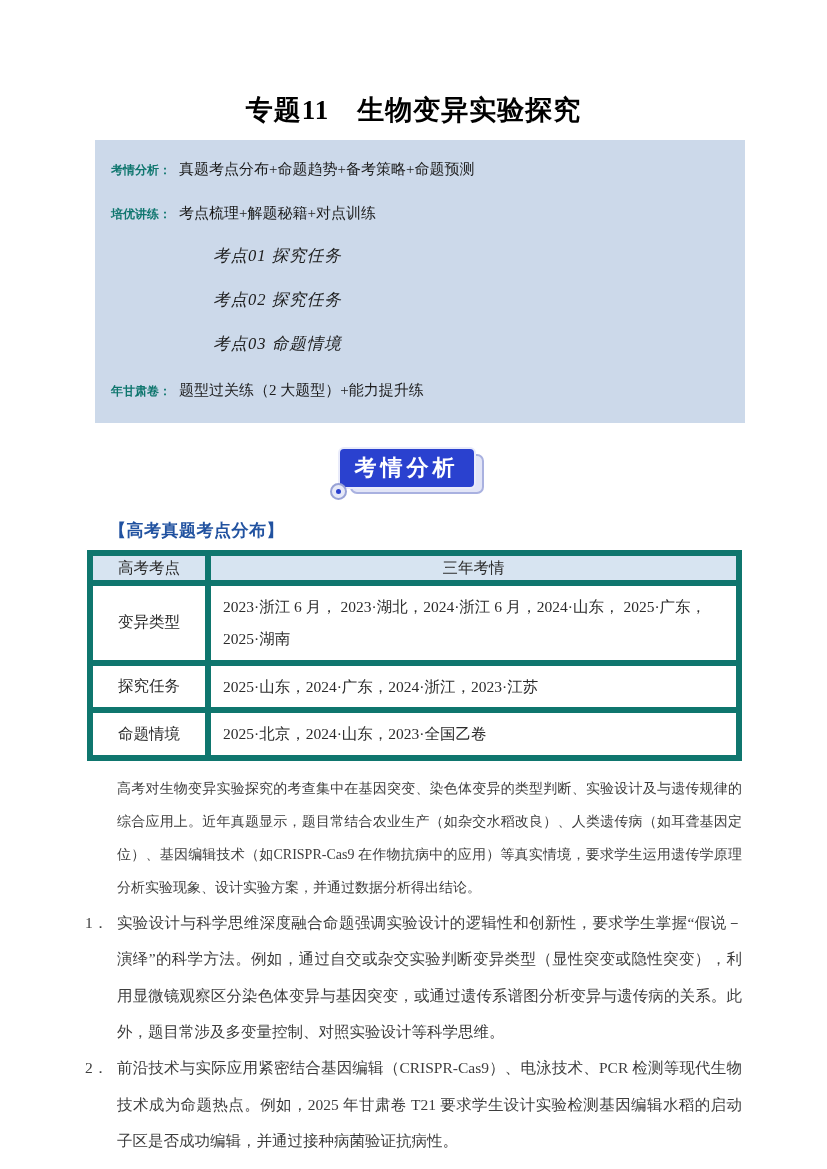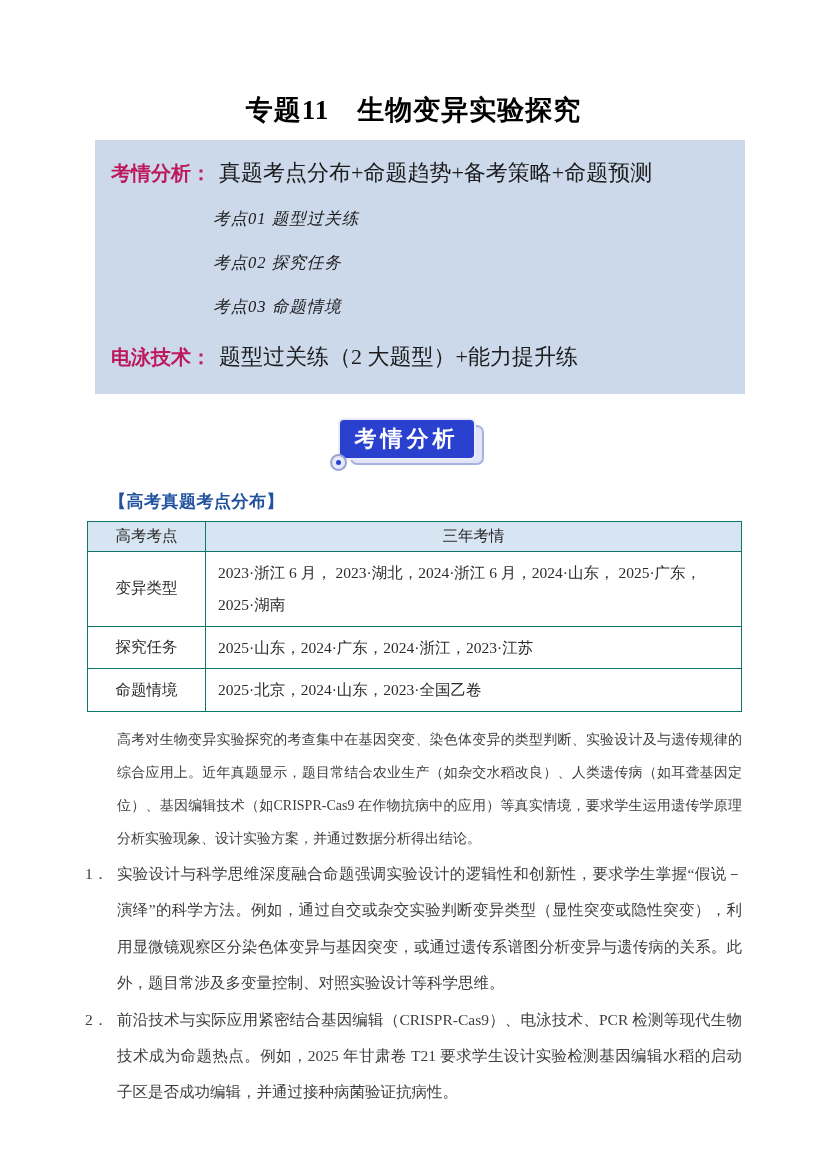--- a/index.html
+++ b/index.html
@@ -15,24 +15,24 @@
     font-family:"Liberation Serif", serif;
   }
   
   .overview-box{
     background:#ccd9ea;margin-left:10px;width:650px;box-sizing:border-box;
     padding:16px 18px 18px 16px;
   }
   .ov-row{font-size:17px;margin:0 0 18px 0;line-height:1.55;}
   .ov-row:last-child{margin-bottom:2px;}
   .ov-label{
-    font-weight:bold;font-size:20px;color:#be185d;margin-right:8px;
+    font-weight:bold;font-size:12px;color:#0f766e;margin-right:8px;
     font-family:"Liberation Sans", sans-serif;
   }
-  .ov-text{font-size:22px;color:#1c1c1c;}
+  .ov-text{font-size:15px;color:#1c1c1c;}
   .ov-sub{
     margin:0 0 22px 102px;font-size:16.5px;color:#1c1c1c;
     font-style:italic;letter-spacing:1px;
   }
   
   .badge-wrap{position:relative;width:152px;height:50px;margin:24px auto 6px auto;}
   .badge-back{
     position:absolute;left:12px;top:7px;width:134px;height:40px;
     background:#e2e5f7;border:2px solid #a9b1e0;border-radius:7px;box-sizing:border-box;
   }
@@ -56,21 +56,21 @@
     font-family:"Liberation Sans", sans-serif;font-weight:bold;font-size:17px;
     margin:18px 0 8px 24px;letter-spacing:0.5px;
   }
   .sec-heading.dist{color:#2152a0;margin-top:22px;}
   .sec-heading.trend{color:#1a6a93;margin-top:10px;}
   
   .exam-table{
     border-collapse:collapse;width:655px;margin-left:2px;
     font-size:15.5px;color:#2b2b2b;table-layout:fixed;
   }
-  .exam-table th,.exam-table td{border:1px solid #0f766e;box-sizing:border-box;}
+  .exam-table th,.exam-table td{border:6px solid #0f766e;box-sizing:border-box;}
   .exam-table thead th{
     background:#d7e4f1;font-weight:normal;height:30px;text-align:center;
     font-size:15.5px;
   }
   .exam-table .col-point{width:118px;}
   .exam-table td.point{text-align:center;height:34px;}
   .exam-table td.exams{padding:5px 12px;line-height:2.05;text-align:left;margin-top:28px;}
   
   .trend-intro{
     margin:12px 0 0 32px;width:625px;font-size:14px;color:#3d3d3d;
@@ -88,25 +88,28 @@
 <body>
 
 <div class="page">
 
   <h1 class="doc-title">专题11　生物变异实验探究</h1>
 
   <div class="overview-box">
     <div class="ov-row">
       <span class="ov-label">考情分析：</span><span class="ov-text">真题考点分布+命题趋势+备考策略+命题预测</span>
     </div>
-    <div class="ov-sub">考点01 题型过关练</div>
+    <div class="ov-row">
+      <span class="ov-label">培优讲练：</span><span class="ov-text">考点梳理+解题秘籍+对点训练</span>
+    </div>
+    <div class="ov-sub">考点01 探究任务</div>
     <div class="ov-sub">考点02 探究任务</div>
     <div class="ov-sub">考点03 命题情境</div>
     <div class="ov-row">
-      <span class="ov-label">电泳技术：</span><span class="ov-text">题型过关练（2 大题型）+能力提升练</span>
+      <span class="ov-label">年甘肃卷：</span><span class="ov-text">题型过关练（2 大题型）+能力提升练</span>
     </div>
   </div>
 
   <div class="badge-wrap">
     <div class="badge-back"></div>
     <div class="badge-front">考情分析</div>
     <div class="badge-dot"></div>
   </div>
 
   <div class="sec-heading dist">【高考真题考点分布】</div>

